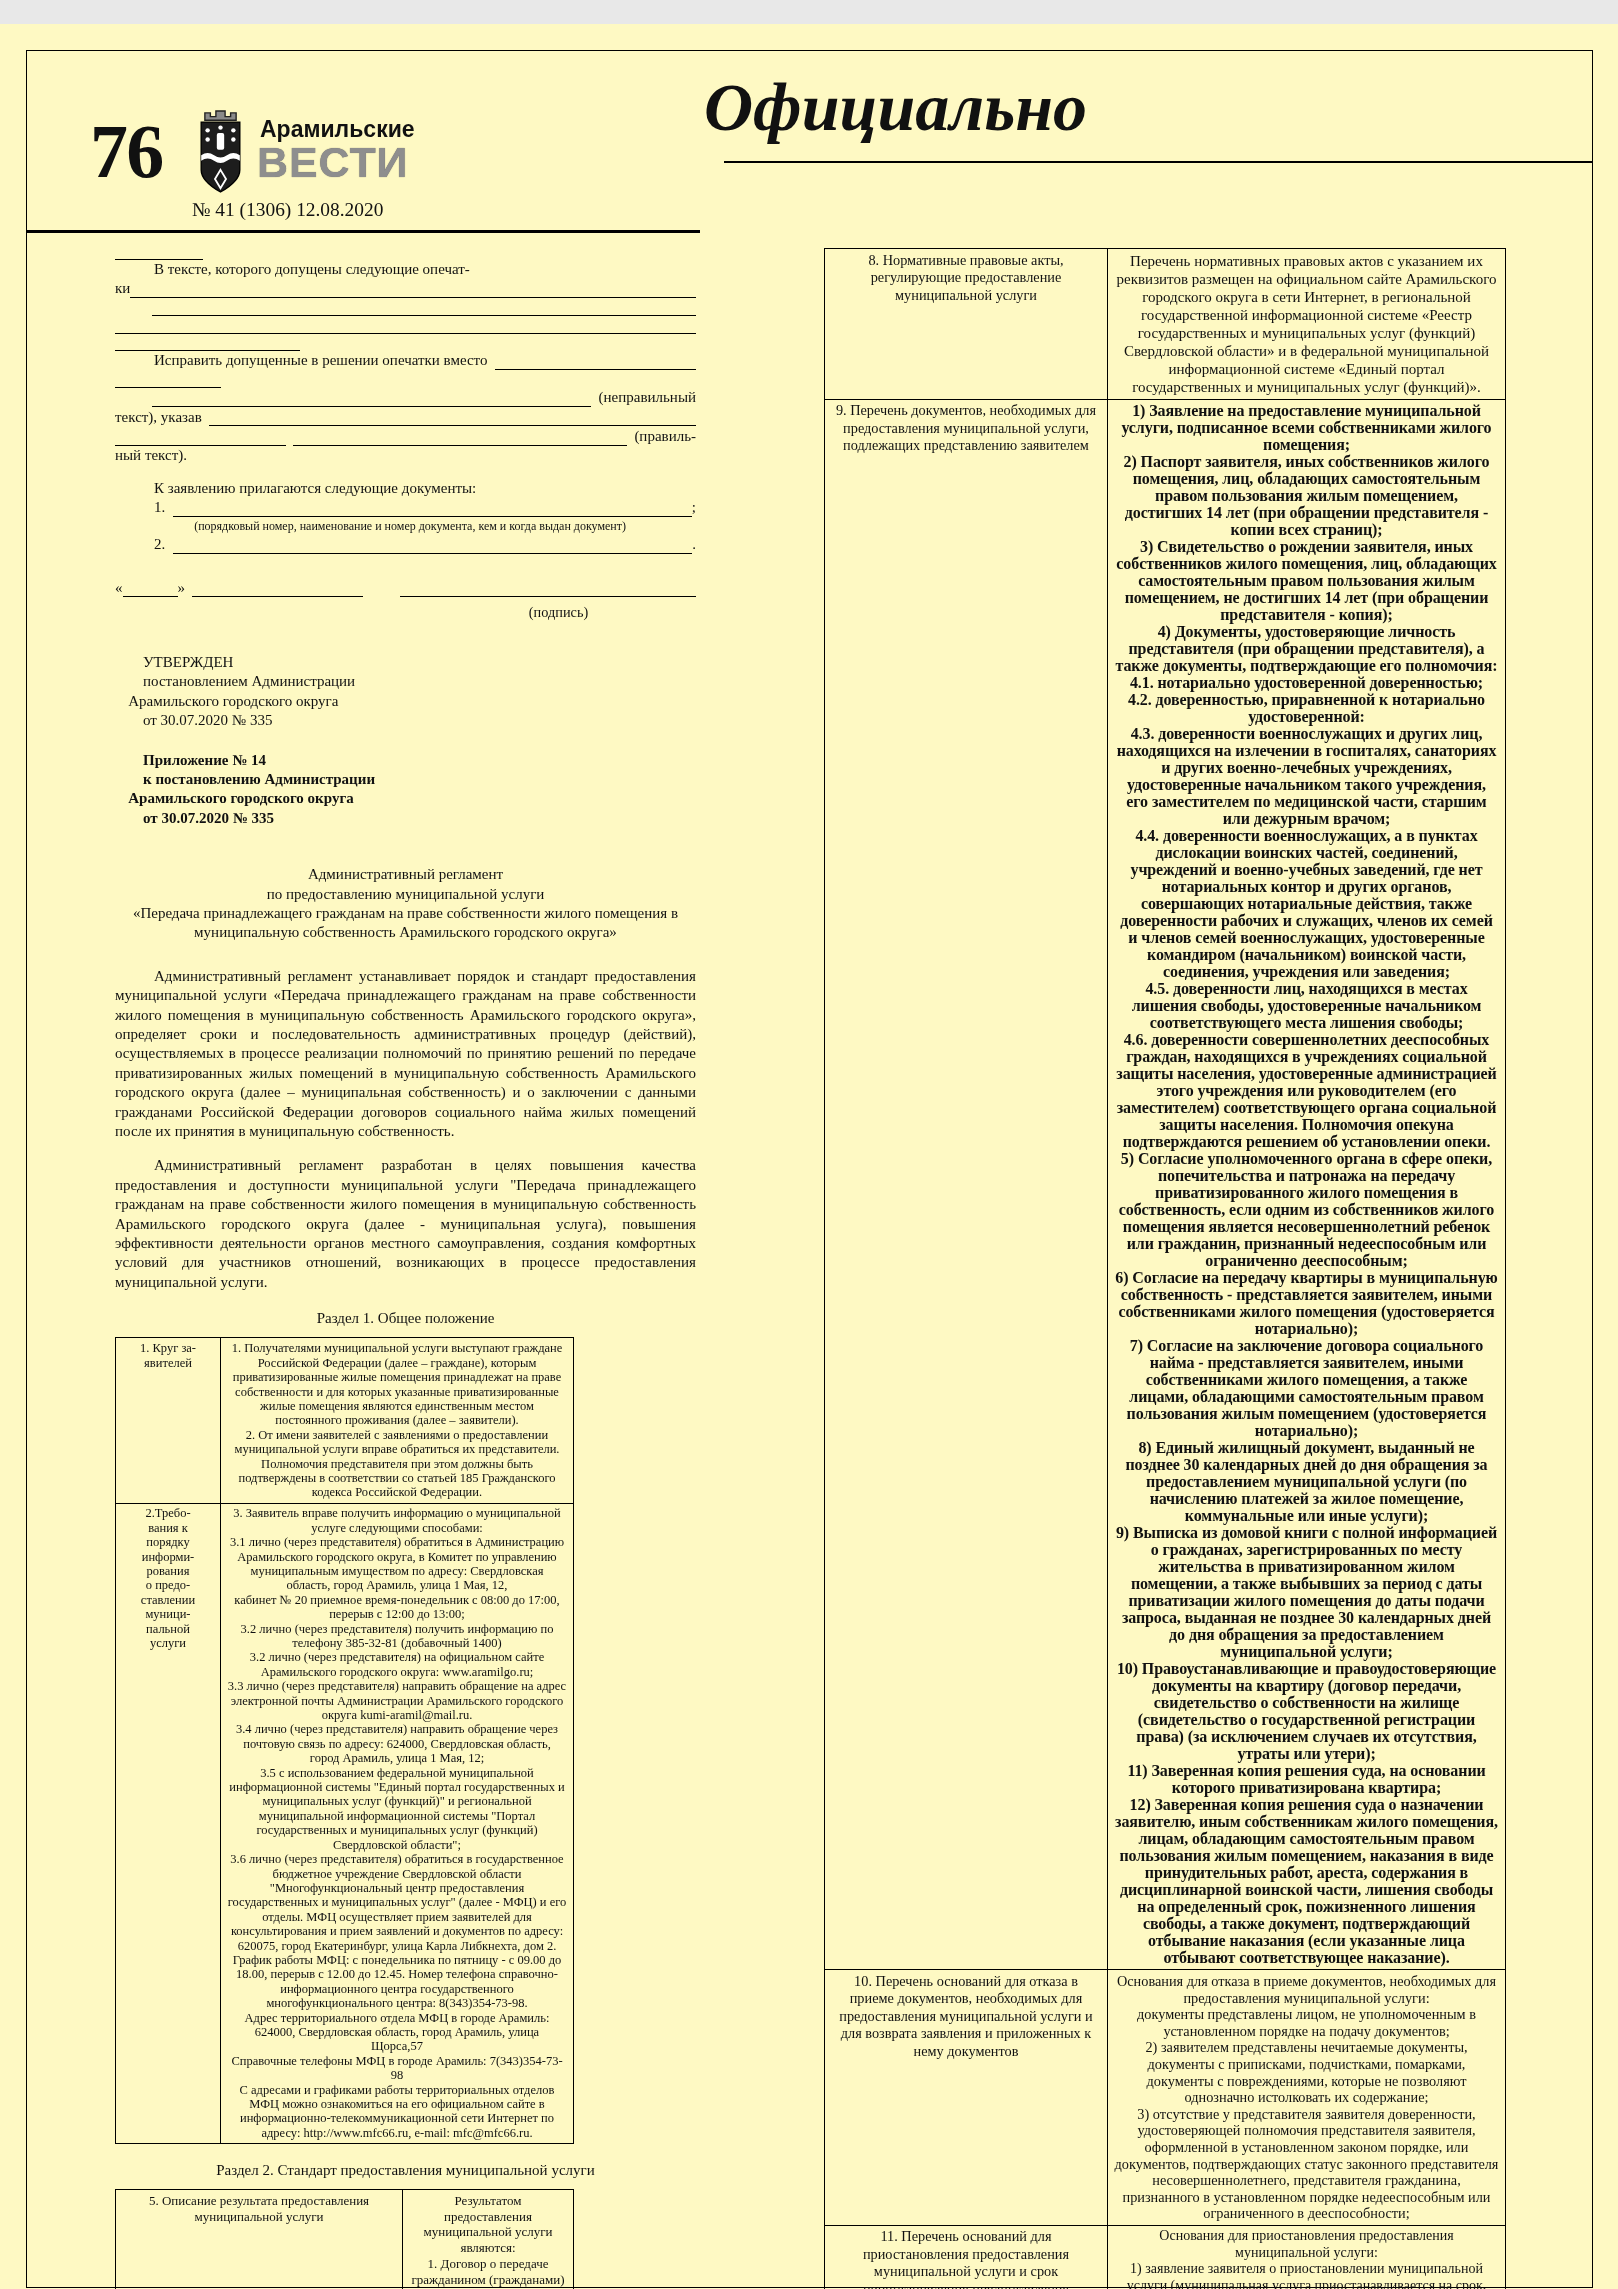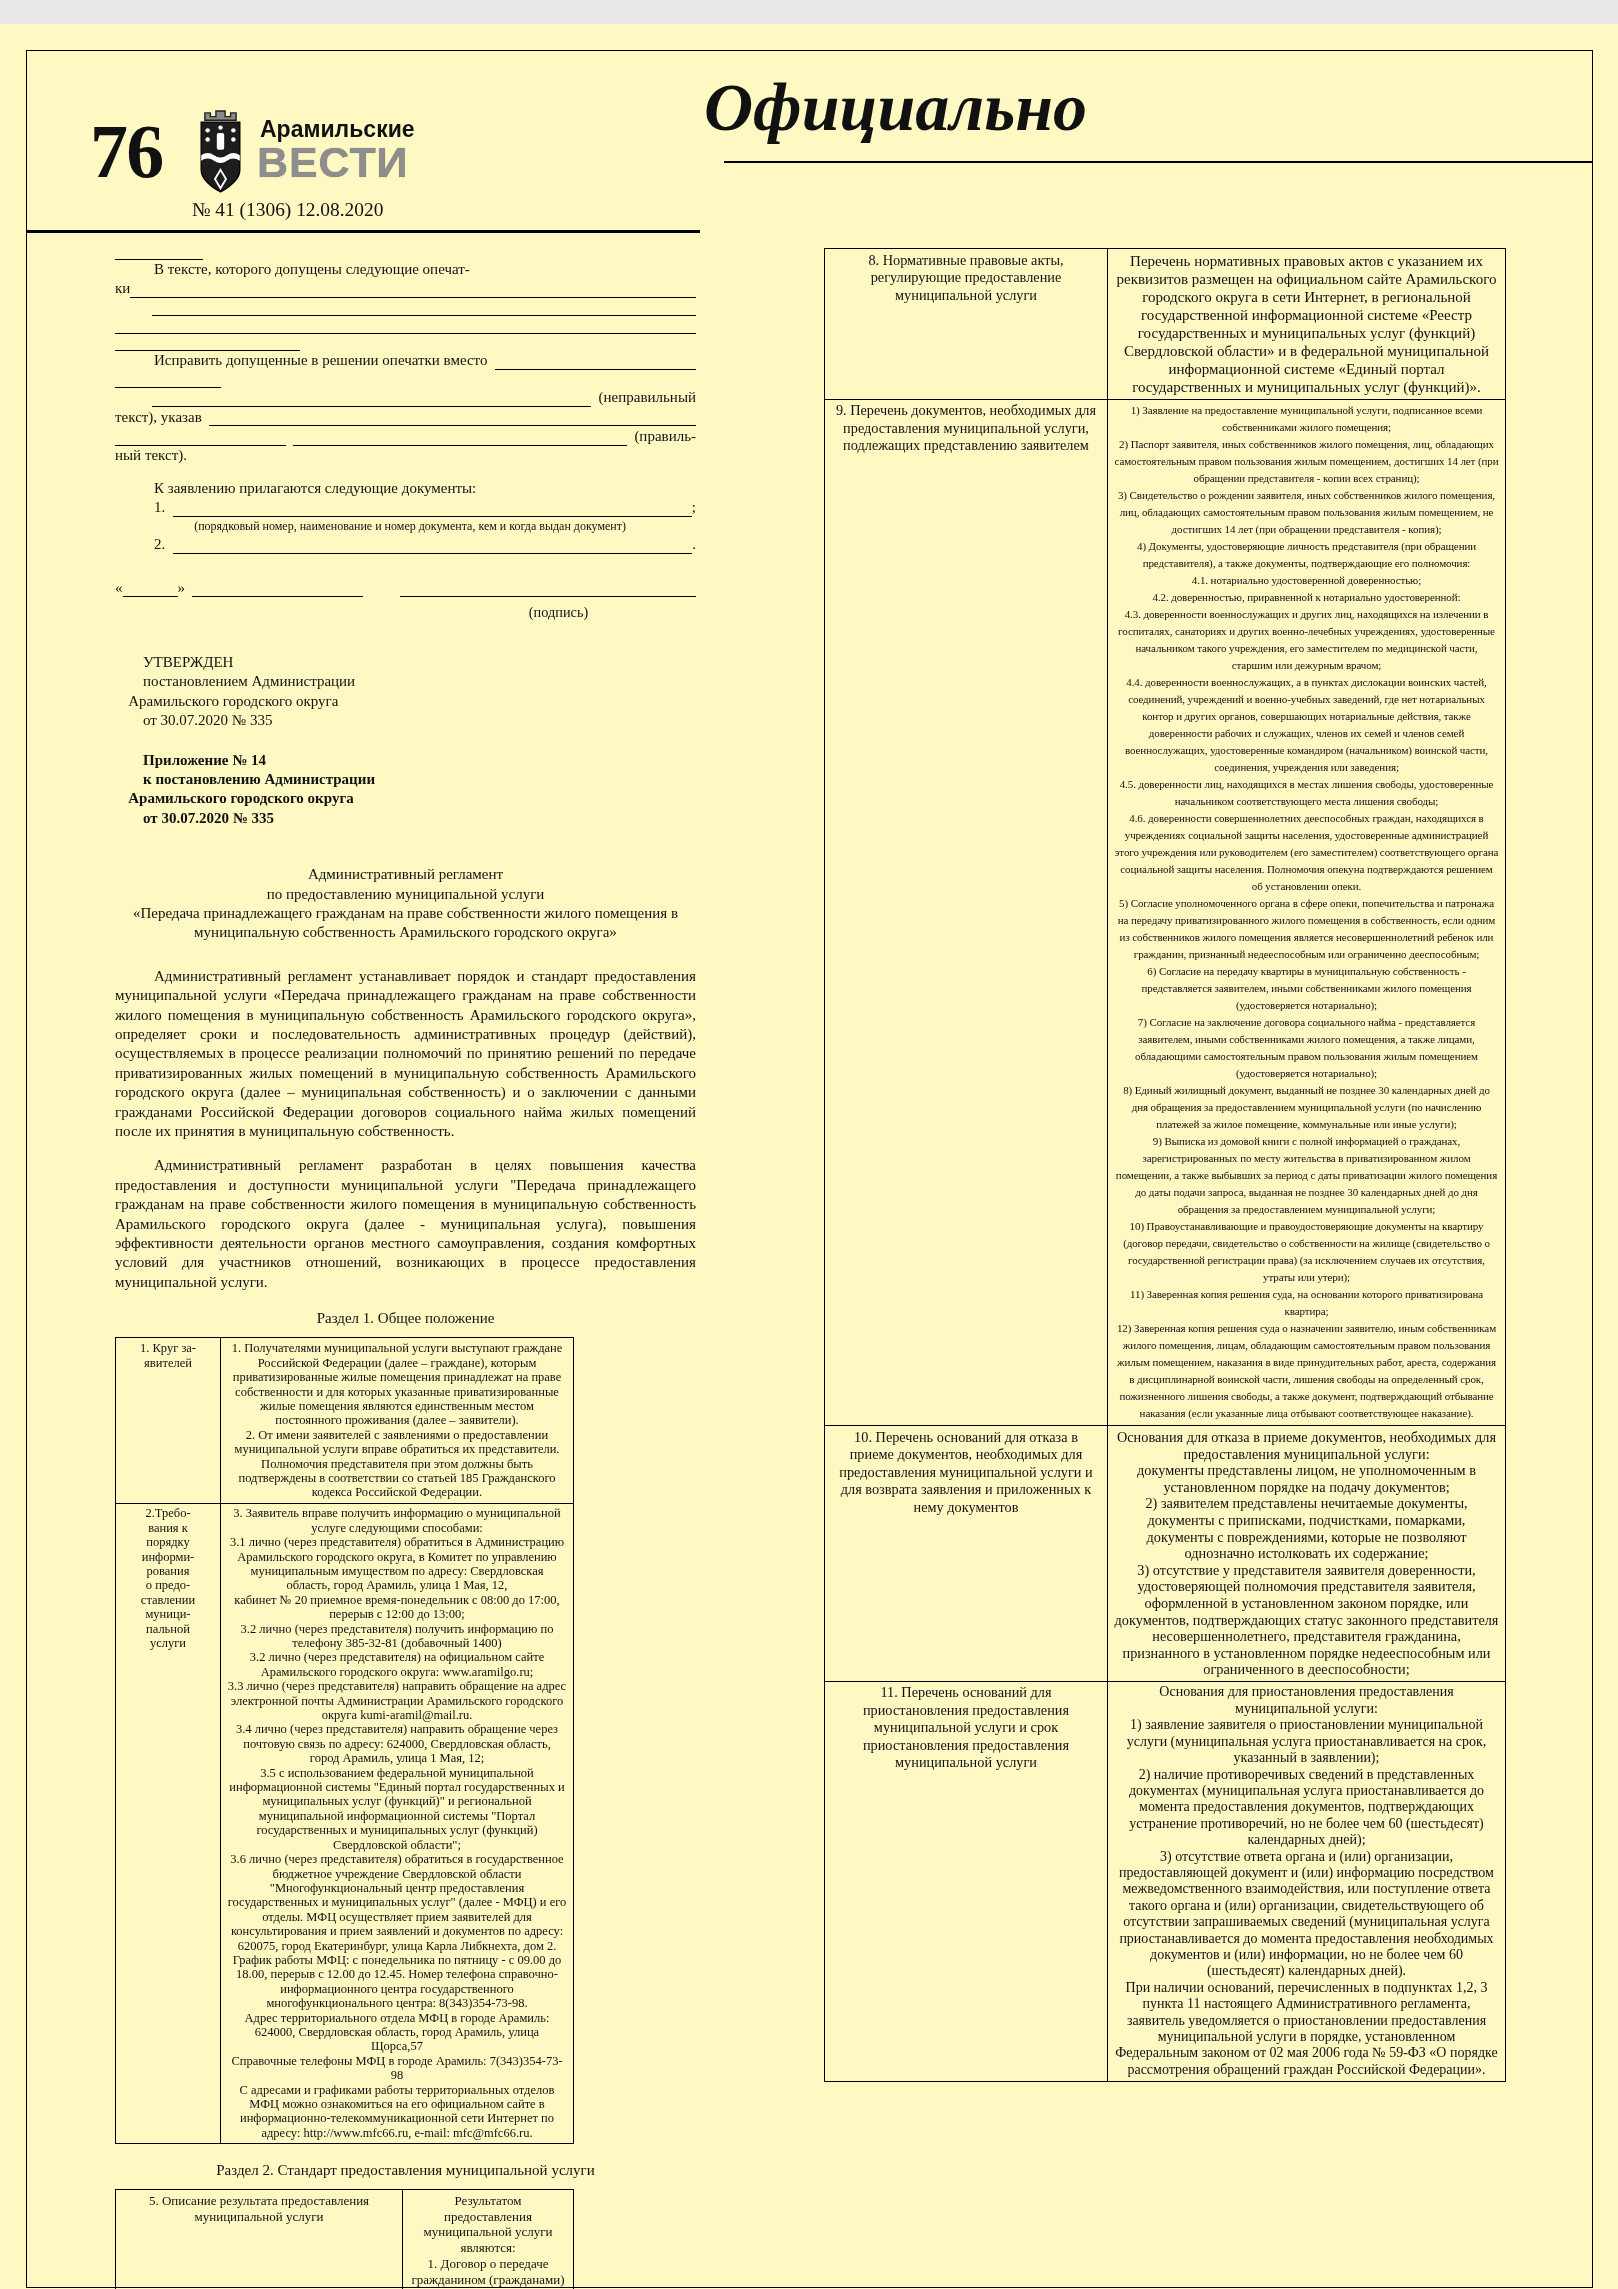--- a/index.html
+++ b/index.html
@@ -43,21 +43,21 @@
   .prelines{white-space:pre-line;}
   .t1{font-size:12.5px;line-height:14.4px;}
   .t1 .lbl{width:91px;}
   .t2{font-size:13px;line-height:15.7px;}
   .t2 .lbl{width:273px;}
   
   .right-col{position:absolute;left:824px;top:224px;}
   .rt{width:682px;}
   .rt .lbl{width:269px;font-size:14.3px;line-height:17.5px;}
   .c8{font-size:15px;line-height:18px;}
-  .c9{font-size:11px;line-height:17px;letter-spacing:-0.1px;}
+  .c9{font-size:16px;line-height:17px;letter-spacing:-0.1px;font-weight:bold;}
   .c10{font-size:14.3px;line-height:16.6px;}
   .c11{font-size:14px;line-height:16.4px;}
 </style>
 </head>
 <body>
 
 <div class="page">
   <div class="frame"></div>
 
   <div class="page-num">76</div>

